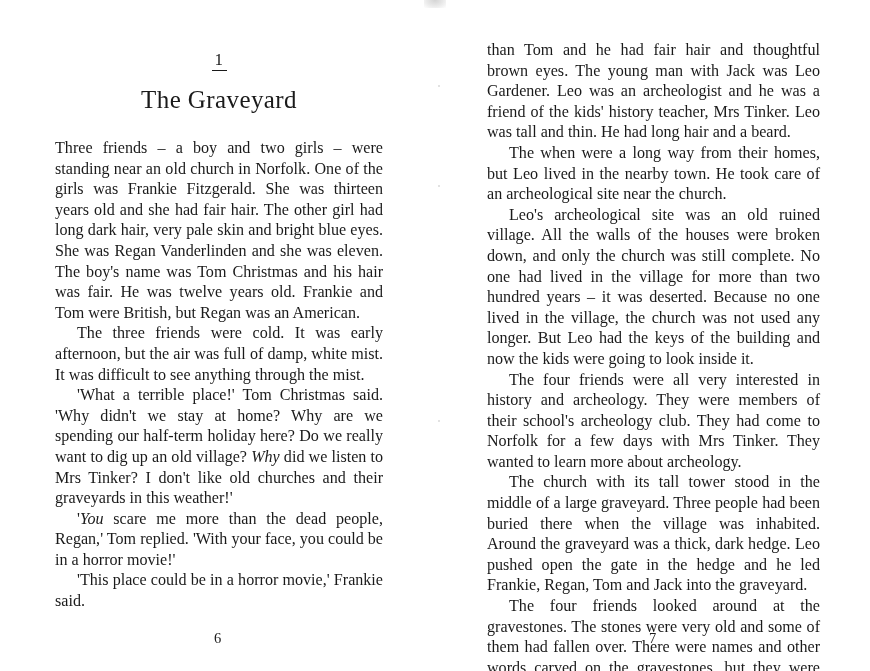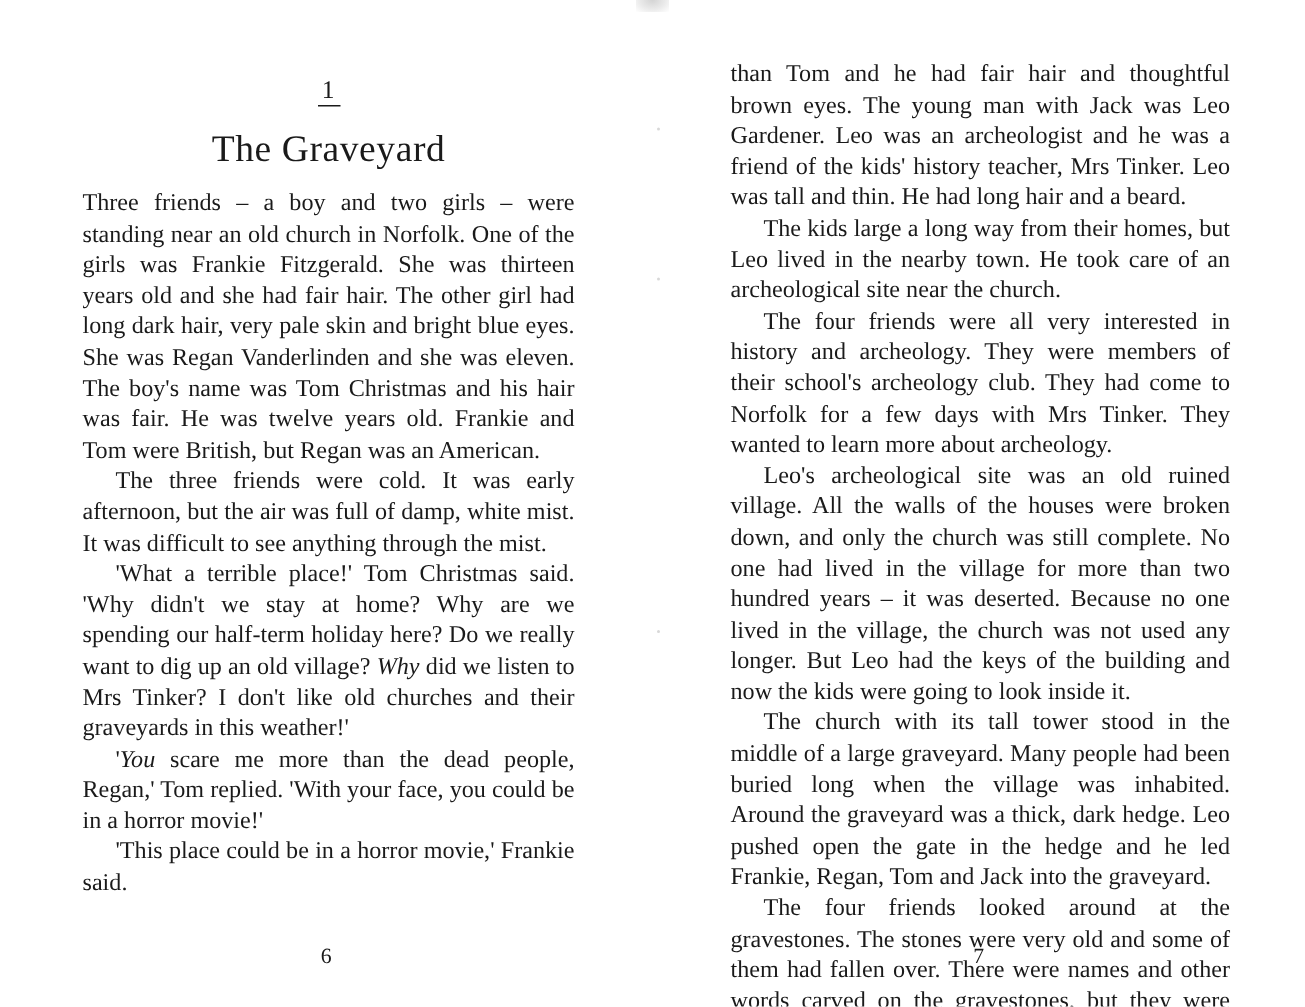--- a/index.html
+++ b/index.html
@@ -43,21 +43,21 @@
     letter-spacing: 0.5px;
   }
   .chapter-number span {
     border-bottom: 1px solid #1a1a1a;
     padding: 0 3px 1px 3px;
   }
   .chapter-title {
     text-align: center;
     font-size: 25px;
     font-weight: normal;
-    margin: 16px 0 12px 0;
+    margin: 16px 0 24px 0;
     letter-spacing: 0.4px;
   }
   .body-text p {
     margin: 0;
     font-size: 16.1px;
     line-height: 20.6px;
     text-align: justify;
     text-indent: 22px;
     hyphens: manual;
   }
@@ -118,24 +118,24 @@
       <p>'What a terrible place!' Tom Christmas said. 'Why didn't we stay at home? Why are we spending our half-term holiday here? Do we really want to dig up an old village? <em>Why</em> did we listen to Mrs Tinker? I don't like old churches and their graveyards in this weather!'</p>
       <p>'<em>You</em> scare me more than the dead people, Regan,' Tom replied. 'With your face, you could be in a horror movie!'</p>
       <p>'This place could be in a horror movie,' Frankie said.</p>
 
     </div>
   </div>
 
   <div class="page page-right">
     <div class="body-text">
       <p class="noindent">than Tom and he had fair hair and thoughtful brown eyes. The young man with Jack was Leo Gardener. Leo was an archeologist and he was a friend of the kids' history teacher, Mrs Tinker. Leo was tall and thin. He had long hair and a beard.</p>
-      <p>The kids large a long way from their homes, but Leo lived in the nearby town. He took care of an archeological site near the church.</p>
+      <p>The when were a long way from their homes, but Leo lived in the nearby town. He took care of an archeological site near the church.</p>
+      <p>Leo's archeological site was an old ruined village. All the walls of the houses were broken down, and only the church was still complete. No one had lived in the village for more than two hundred years – it was deserted. Because no one lived in the village, the church was not used any longer. But Leo had the keys of the building and now the kids were going to look inside it.</p>
       <p>The four friends were all very interested in history and archeology. They were members of their school's archeology club. They had come to Norfolk for a few days with Mrs Tinker. They wanted to learn more about archeology.</p>
-      <p>Leo's archeological site was an old ruined village. All the walls of the houses were broken down, and only the church was still complete. No one had lived in the village for more than two hundred years – it was deserted. Because no one lived in the village, the church was not used any longer. But Leo had the keys of the building and now the kids were going to look inside it.</p>
-      <p>The church with its tall tower stood in the middle of a large graveyard. Many people had been buried long when the village was inhabited. Around the graveyard was a thick, dark hedge. Leo pushed open the gate in the hedge and he led Frankie, Regan, Tom and Jack into the graveyard.</p>
+      <p>The church with its tall tower stood in the middle of a large graveyard. Three people had been buried there when the village was inhabited. Around the graveyard was a thick, dark hedge. Leo pushed open the gate in the hedge and he led Frankie, Regan, Tom and Jack into the graveyard.</p>
       <p>The four friends looked around at the gravestones. The stones were very old and some of them had fallen over. There were names and other words carved on the gravestones, but they were very difficult to read.</p>
 
     </div>
   </div>
 
   <div class="folio folio-left">6</div>
   <div class="folio folio-right">7</div>
 
 </div>
 

